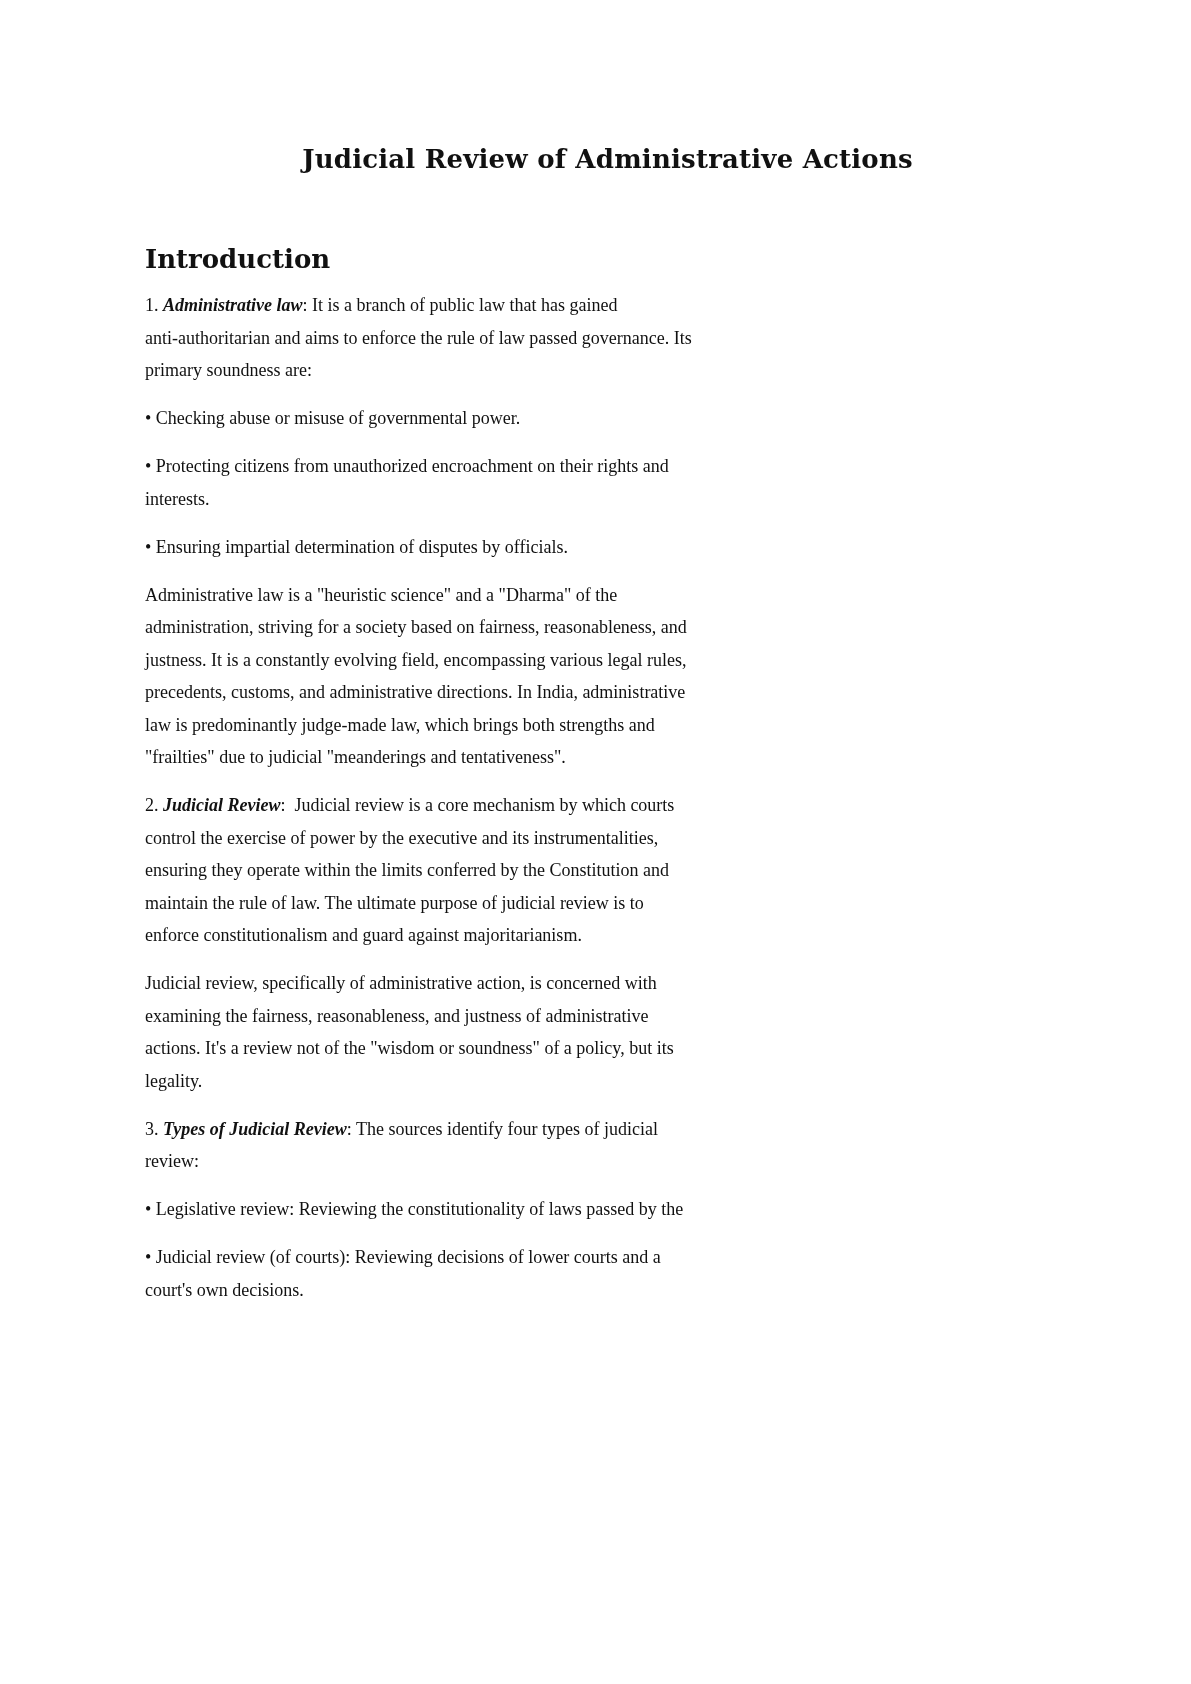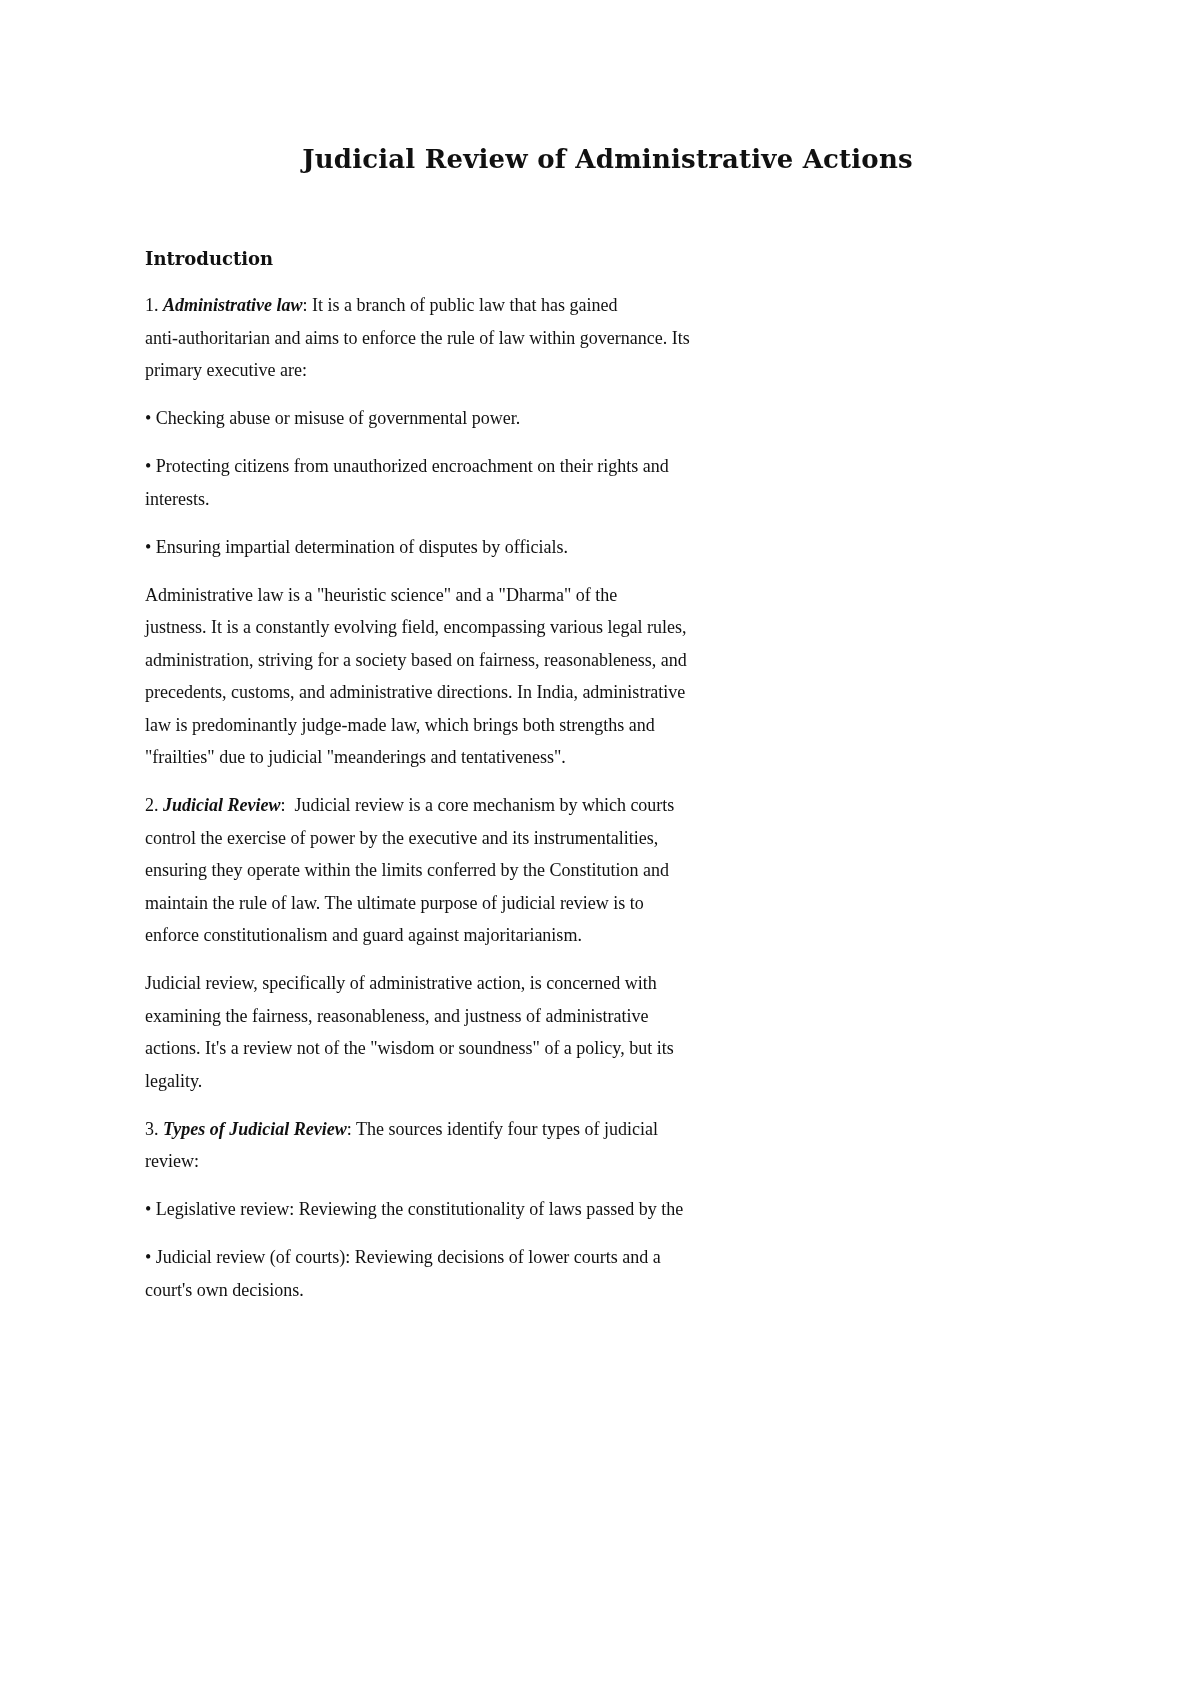--- a/index.html
+++ b/index.html
@@ -8,57 +8,57 @@
     font-family: "DejaVu Serif", "Liberation Serif", serif;
     color: #111111;
   }
   .page { position: absolute; left: 0; top: 0; width: 1191px; height: 1684px; }
   .title {
     position: absolute; left: 12px; width: 1191px; top: 142px;
     text-align: center; font-weight: bold; font-size: 26px; line-height: 34px;
     letter-spacing: 0.2px;
   }
   .content { position: absolute; left: 145px; top: 243px; width: 920px; }
-  .section-heading { font-weight: bold; font-size: 18px; line-height: 32px; margin: 0 0 14px 0; }
+  .section-heading { font-weight: bold; font-size: 26px; line-height: 32px; margin: 0 0 14px 0; }
   .para { font-size: 18px; line-height: 32.5px; margin: 0 0 15.5px 0; white-space: nowrap; font-family: Liberation Serif, serif; }
   .line { display: block; }
   .term { font-weight: bold; font-style: italic; }
 </style>
 </head>
 <body>
 
 <div class="page">
 
   <div class="title">Judicial Review of Administrative Actions</div>
 
   <div class="content">
 
     <div class="section-heading">Introduction</div>
 
     <p class="para">
       <span class="line"><span>1. </span><span class="term">Administrative law</span><span>: It is a branch of public law that has gained</span></span>
-      <span class="line">anti-authoritarian and aims to enforce the rule of law within governance. Its</span>
-      <span class="line">primary executive are:</span>
+      <span class="line">anti-authoritarian and aims to enforce the rule of law passed governance. Its</span>
+      <span class="line">primary soundness are:</span>
     </p>
 
     <p class="para">
       <span class="line">• Checking abuse or misuse of governmental power.</span>
     </p>
     <p class="para">
       <span class="line">• Protecting citizens from unauthorized encroachment on their rights and</span>
       <span class="line">interests.</span>
     </p>
     <p class="para">
       <span class="line">• Ensuring impartial determination of disputes by officials.</span>
     </p>
 
     <p class="para">
       <span class="line">Administrative law is a "heuristic science" and a "Dharma" of the</span>
+      <span class="line">administration, striving for a society based on fairness, reasonableness, and</span>
       <span class="line">justness. It is a constantly evolving field, encompassing various legal rules,</span>
-      <span class="line">administration, striving for a society based on fairness, reasonableness, and</span>
       <span class="line">precedents, customs, and administrative directions. In India, administrative</span>
       <span class="line">law is predominantly judge-made law, which brings both strengths and</span>
       <span class="line">"frailties" due to judicial "meanderings and tentativeness".</span>
     </p>
 
     <p class="para">
       <span class="line"><span>2. </span><span class="term">Judicial Review</span><span style="white-space:pre">:  Judicial review is a core mechanism by which courts</span></span>
       <span class="line">control the exercise of power by the executive and its instrumentalities,</span>
       <span class="line">ensuring they operate within the limits conferred by the Constitution and</span>
       <span class="line">maintain the rule of law. The ultimate purpose of judicial review is to</span>

